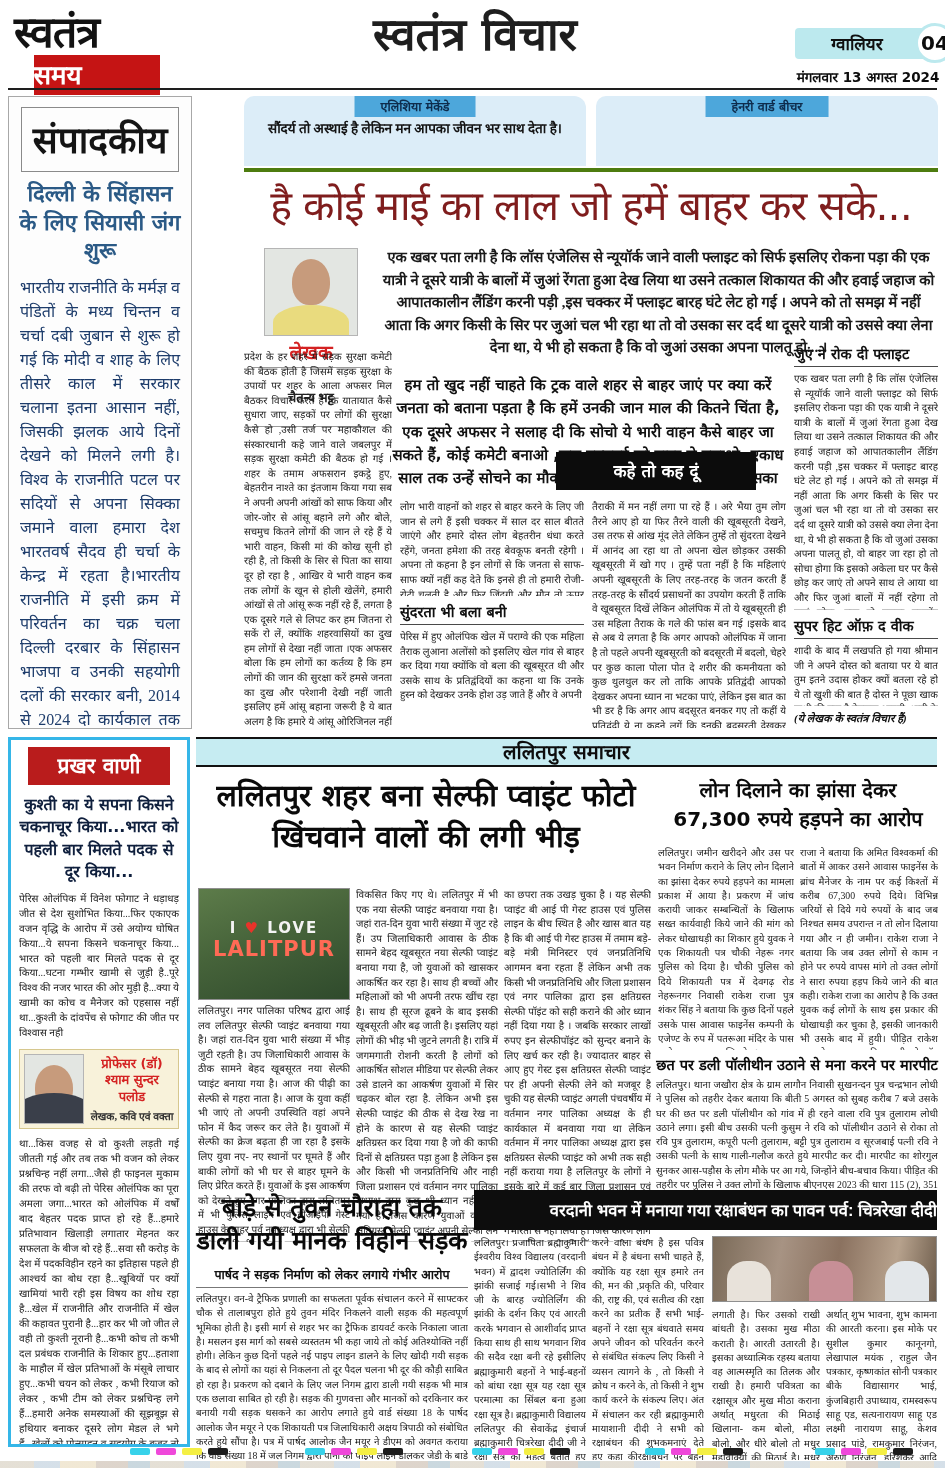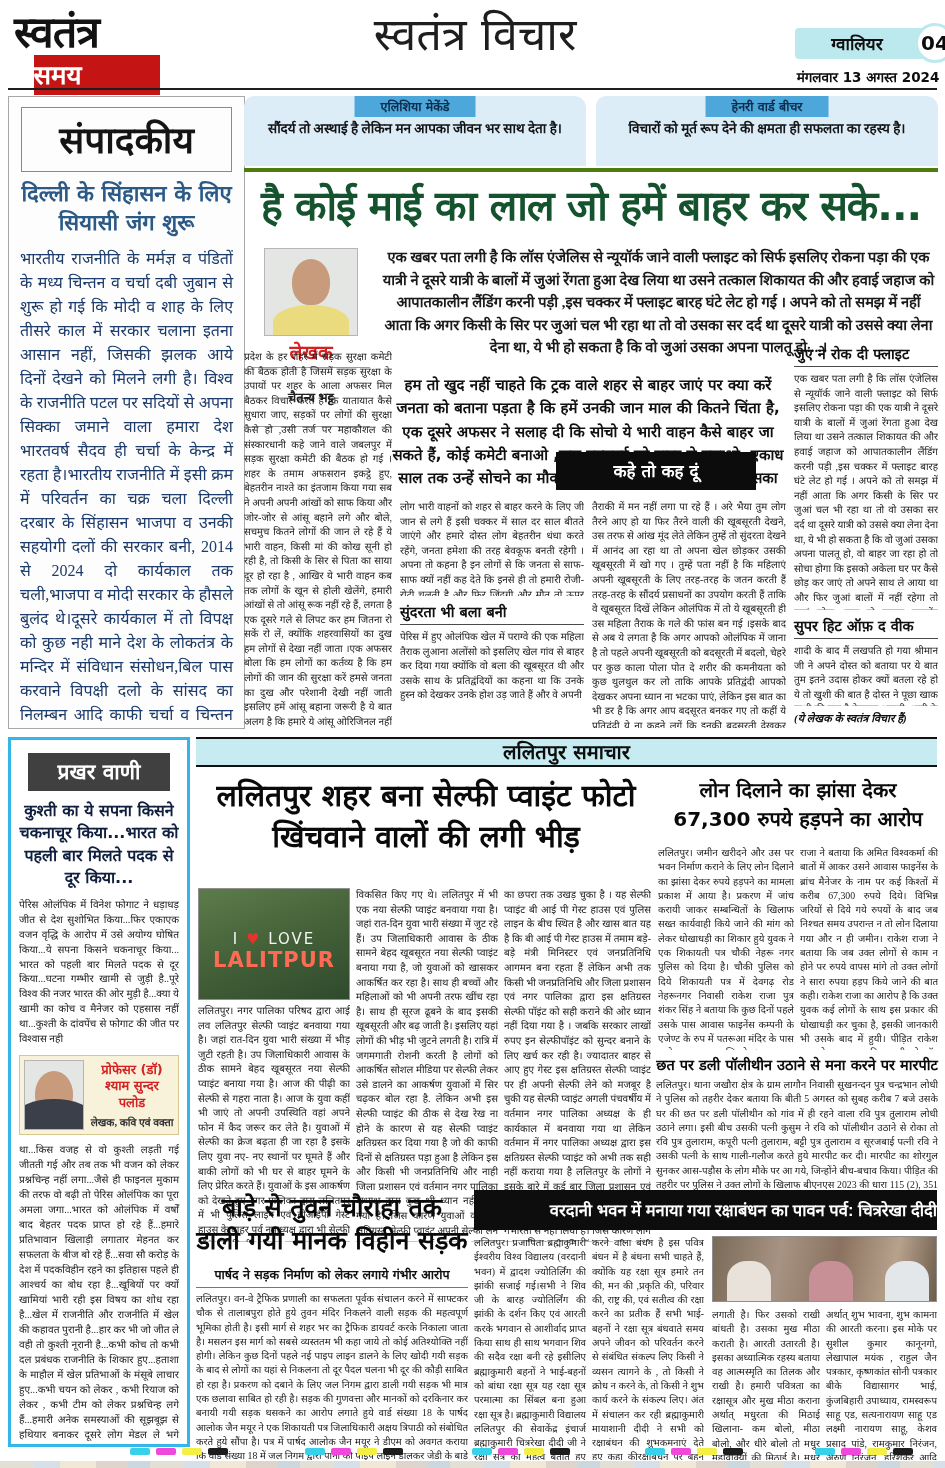--- a/index.html
+++ b/index.html
@@ -7,52 +7,52 @@
   .page { position:relative; width:945px; height:1468px; background:#ffffff; margin:0 auto;
           font-family:"Liberation Serif", serif; color:#1c1c1c; overflow:hidden; }
   .abs { position:absolute; }
 
   
   .logo { left:14px; top:10px; width:165px; text-align:left; }
   .logo-top { font-family:"DejaVu Sans", sans-serif; font-weight:bold; font-size:43px; line-height:1.05; color:#121212; letter-spacing:-1px; }
   .logo-bottom { display:block; width:126px; margin:0 auto; background:#c51414; color:#fff;
                  font-family:"DejaVu Sans", sans-serif; font-weight:bold; font-size:26px; padding:1px 0 3px; }
   .center-head { left:240px; top:10px; width:470px; text-align:center; }
-  .paper-title { font-family:"DejaVu Sans", sans-serif; font-weight:normal; font-size:45px; color:#1e1e1e; line-height:1.1; }
+  .paper-title { font-family:"DejaVu Sans", sans-serif; font-weight:bold; font-size:45px; color:#1e1e1e; line-height:1.1; }
   .epaper-bar { margin-top:3px; background:#e9e9e9; height:21px; display:flex; align-items:center; justify-content:center; gap:10px; }
   .epaper-chip { background:#2fc6cf; color:#ffffff; font-family:"DejaVu Sans", sans-serif; font-weight:bold; font-size:11.5px; padding:2px 9px; }
   .website { font-family:"DejaVu Sans", sans-serif; font-weight:bold; font-size:13.5px; color:#111; text-decoration:none; }
   .ed-block { left:795px; top:28px; width:146px; }
   .ed-box { position:relative; background:#bce9ee; border-radius:4px; font-family:"DejaVu Sans", sans-serif;
             font-weight:bold; font-size:17px; color:#101010; padding:4px 34px 4px 12px; text-align:center; }
   .ed-num { position:absolute; right:-14px; top:-5px; width:40px; height:40px; border-radius:50%; background:#ffffff;
             border:3px solid #bce9ee; font-family:"DejaVu Sans", sans-serif; font-weight:bold; font-size:20px;
             display:flex; align-items:center; justify-content:center; color:#0d0d0d; }
   .ed-date { margin-top:9px; font-family:"DejaVu Sans", sans-serif; font-weight:bold; font-size:13.5px; color:#0d0d0d; text-align:center; }
   .top-rule { left:8px; top:88px; width:929px; height:2px; background:#1e1e1e; }
 
   
-  .editorial { left:8px; top:96px; width:237px; height:633px; border:1px solid #a8a8a8; padding:8px 6px; overflow:hidden; background:#fdfdfd; }
+  .editorial { left:8px; top:96px; width:184px; height:633px; border:1px solid #a8a8a8; padding:8px 6px; overflow:hidden; background:#fdfdfd; }
   .edit-title-box { border:1.5px solid #8a8a8a; margin:2px 6px 8px; padding:5px 0 7px; text-align:center;
                     font-family:"DejaVu Sans", sans-serif; font-weight:bold; font-size:37px; color:#141414; }
   .edit-headline { font-family:"DejaVu Sans", sans-serif; font-weight:bold; font-size:22px; line-height:1.3;
                    color:#2b5a86; text-align:center; margin:6px 2px 10px; }
   .edit-body { color:#1d3c6b; font-size:16px; line-height:1.5; text-align:justify; padding:0 5px; }
   .edit-body + .edit-body { text-indent:14px; margin-top:2px; }
 
   
   .quotes { left:244px; top:96px; width:694px; height:76px; display:flex; gap:10px; border-bottom:4px solid #4d7c0f; padding-bottom:2px; }
   .quote { flex:1; background:#dcedf8; border-radius:10px 12px 0 0; position:relative; padding:24px 16px 4px; }
   .quote-label { position:absolute; top:0; left:50%; transform:translateX(-50%); background:#4da7db; color:#0e2c4c;
                  font-family:"DejaVu Sans", sans-serif; font-weight:bold; font-size:12.5px; padding:2px 26px; white-space:nowrap; }
   .quote-text { font-weight:bold; font-size:13.5px; text-align:center; color:#141414; line-height:1.35; }
 
   
   .main-headline { left:244px; top:176px; width:694px; text-align:center; font-family:"DejaVu Sans", sans-serif;
-                   font-weight:bold; font-size:41px; letter-spacing:-1px; color:#14532d; }
+                   font-weight:normal; font-size:41px; letter-spacing:-1px; color:#7f1d1d; }
   .author { left:252px; top:248px; width:118px; text-align:center; }
   .photo { border:1px solid #b5b5b5; background:#e3e6e2; position:relative; overflow:hidden; }
   .photo.main-author { width:94px; height:88px; margin:0 auto; }
   .photo .head { position:absolute; left:50%; transform:translateX(-50%); top:10px; width:38px; height:46px; border-radius:50% 50% 45% 45%; background:#c79b7c; }
   .photo .torso { position:absolute; left:50%; transform:translateX(-50%); bottom:-4px; width:76px; height:34px; border-radius:50% 50% 0 0; background:#e9db7e; }
   .photo.suit .torso { background:#3a3f4a; }
   .author-label { color:#d42222; font-family:"DejaVu Sans", sans-serif; font-weight:bold; font-size:19px; padding:3px 0 2px; border-bottom:1px solid #9a9a9a; }
   .author-name { font-weight:bold; font-size:13px; color:#222; padding:20px 0; border-bottom:1px solid #9a9a9a; }
   .lead { left:382px; top:246px; width:553px; height:120px; font-weight:bold; font-size:14.6px; line-height:1.55; text-align:center; color:#1a1a1a; overflow:hidden; }
   .pullquote { left:388px; top:374px; width:400px; height:116px; font-family:"DejaVu Sans", sans-serif; font-weight:bold;
@@ -63,39 +63,39 @@
   .col1 { left:244px; top:350px; width:148px; height:378px; }
   .col2 { left:400px; top:500px; width:184px; height:228px; }
   .col3 { left:592px; top:500px; width:194px; height:228px; }
   .col4 { left:794px; top:338px; width:144px; height:392px; }
   .subhead { font-family:"DejaVu Sans", sans-serif; font-weight:bold; font-size:14.5px; color:#101010;
              border-bottom:1px solid #4a4a4a; padding-bottom:3px; margin:5px 0 5px; }
   .footer-note { font-weight:bold; font-style:italic; font-size:11px; text-align:left; margin-top:4px; color:#111; }
 
   
   .prakhar { left:8px; top:737px; width:182px; height:710px; border:3px solid #35b6e8; padding:7px 8px; overflow:hidden; }
-  .pv-bar { width:142px; margin:6px auto 9px; background:#404040; color:#fff; text-align:center;
+  .pv-bar { width:142px; margin:0 auto 9px; background:#b91c1c; color:#fff; text-align:center;
             font-family:"DejaVu Sans", sans-serif; font-weight:bold; font-size:21px; padding:4px 0 6px; }
   .pv-headline { font-family:"DejaVu Sans", sans-serif; font-weight:bold; font-size:16px; line-height:1.4;
                  text-align:center; color:#0f1f3d; margin-bottom:8px; }
   .pv-body { font-size:10.2px; line-height:1.47; text-align:justify; color:#222; }
   .pv-author { display:flex; gap:6px; align-items:center; background:#f8f2da; border:1px solid #d6c78e; padding:4px; margin:8px 0; }
   .photo.pv-photo { width:60px; height:70px; flex:0 0 60px; }
   .pv-meta { flex:1; text-align:center; }
   .pv-name { color:#d42222; font-family:"DejaVu Sans", sans-serif; font-weight:bold; font-size:13px; line-height:1.3; }
   .pv-role { font-weight:bold; font-size:10.5px; color:#333; margin-top:3px; }
 
   
   .lal-bar { left:196px; top:737px; width:741px; height:30px; background:#c6ecf2; border-top:2px solid #121212; border-bottom:2px solid #121212;
              text-align:center; font-family:"DejaVu Sans", sans-serif; font-weight:bold; font-size:20px; line-height:26px; color:#0d0d0d; }
   .selfie-headline { left:198px; top:776px; width:456px; text-align:center; font-family:"DejaVu Sans", sans-serif;
                      font-weight:bold; font-size:30px; line-height:1.35; color:#0a0a0a; }
   .selfie-image { left:198px; top:888px; width:152px; height:112px; border:1px solid #8f8f8f;
                   background:linear-gradient(160deg,#5d7c4a 0%,#46633a 45%,#2f4a2c 100%); text-align:center; overflow:hidden; }
-  .si-line1 { margin-top:41px; font-family:"DejaVu Sans", sans-serif; font-weight:normal; font-size:15px; color:#f4f4f4; letter-spacing:2px; }
+  .si-line1 { margin-top:30px; font-family:"DejaVu Sans", sans-serif; font-weight:bold; font-size:15px; color:#f4f4f4; letter-spacing:2px; }
   .si-heart { color:#e8332a; }
   .si-line2 { font-family:"DejaVu Sans", sans-serif; font-weight:bold; font-size:21px; color:#ff6a55; letter-spacing:1px; }
   .selfie-col1 { left:198px; top:1004px; width:152px; height:238px; }
   .selfie-col2 { left:356px; top:888px; width:142px; height:354px; }
   .selfie-col3 { left:504px; top:888px; width:147px; height:354px; }
 
   .loan-headline { left:658px; top:776px; width:280px; text-align:center; font-family:"DejaVu Sans", sans-serif;
                    font-weight:bold; font-size:20px; line-height:1.45; color:#0a0a0a; }
   .loan-col1 { left:658px; top:846px; width:136px; height:204px; font-size:9.8px; }
   .loan-col2 { left:800px; top:846px; width:138px; height:204px; font-size:9.8px; }
@@ -160,21 +160,20 @@
     <p class="edit-body">यहाँ पर आपके मन सक व शंका उठना स्वाभाविक है कि 10 बर्षो से केन्द्र सरकार में एन डी ए की नेतृत्व वाली सरकार के लिए ऐसी कहना उचित है क्या। मै यहाँ पर स्पष्ट कर दूँ कि ऐसी आशंका किसी भी गठबंधन सरकार के लिए जताई जाती रही।कई गठबंधन सरकारें चली भी है,तो गठबन्धन की सरकार ताश के पत्ते की भरभग कर गिरी भी हैं। आप को स्मरण होगा सन 1992 में कांग्रेस पार्टी के नेतृत्व में बनी नरसिंह राव की सरकार ने अपना कार्यकाल पूरा किया था।उसके बाद अटल बिहारी बाजपेयी के नेतृत्व में बीजेपी की अगुवाई वाले राष्ट्रीय लोकतांत्रिक गठबंधन (एनडीए) ने भी अपना कार्यकाल पूरा किया था।डा0 मनमोहन सिंह की अगुवाई में दो सरकारों यूपीए 1 और यूपीए 2 ने अपना कार्य काल पूरा किया था।</p>
   </section>
 
   <div class="abs quotes">
     <div class="quote">
       <div class="quote-label">एलिशिया मेकेंडे</div>
       <div class="quote-text">सौंदर्य तो अस्थाई है लेकिन मन आपका जीवन भर साथ देता है।</div>
     </div>
     <div class="quote">
       <div class="quote-label">हेनरी वार्ड बीचर</div>
-      <div class="quote-text">विचारों को मूर्त रूप देने की क्षमता ही सफलता का रहस्य है।</div>
     </div>
   </div>
 
   <h1 class="abs main-headline">है कोई माई का लाल जो हमें बाहर कर सके...</h1>
 
   <div class="abs author">
     <div class="photo main-author">
       <span class="head"></span>
       <span class="torso"></span>
     </div>

